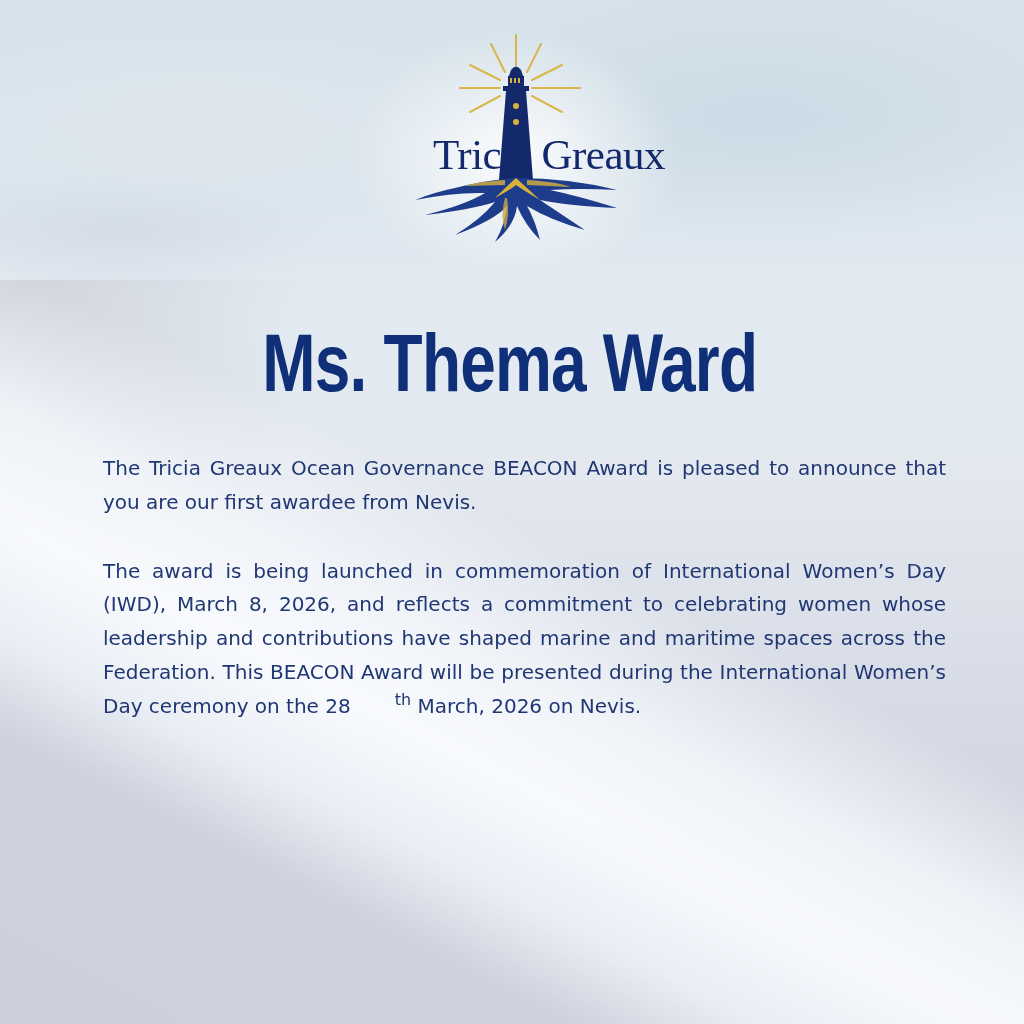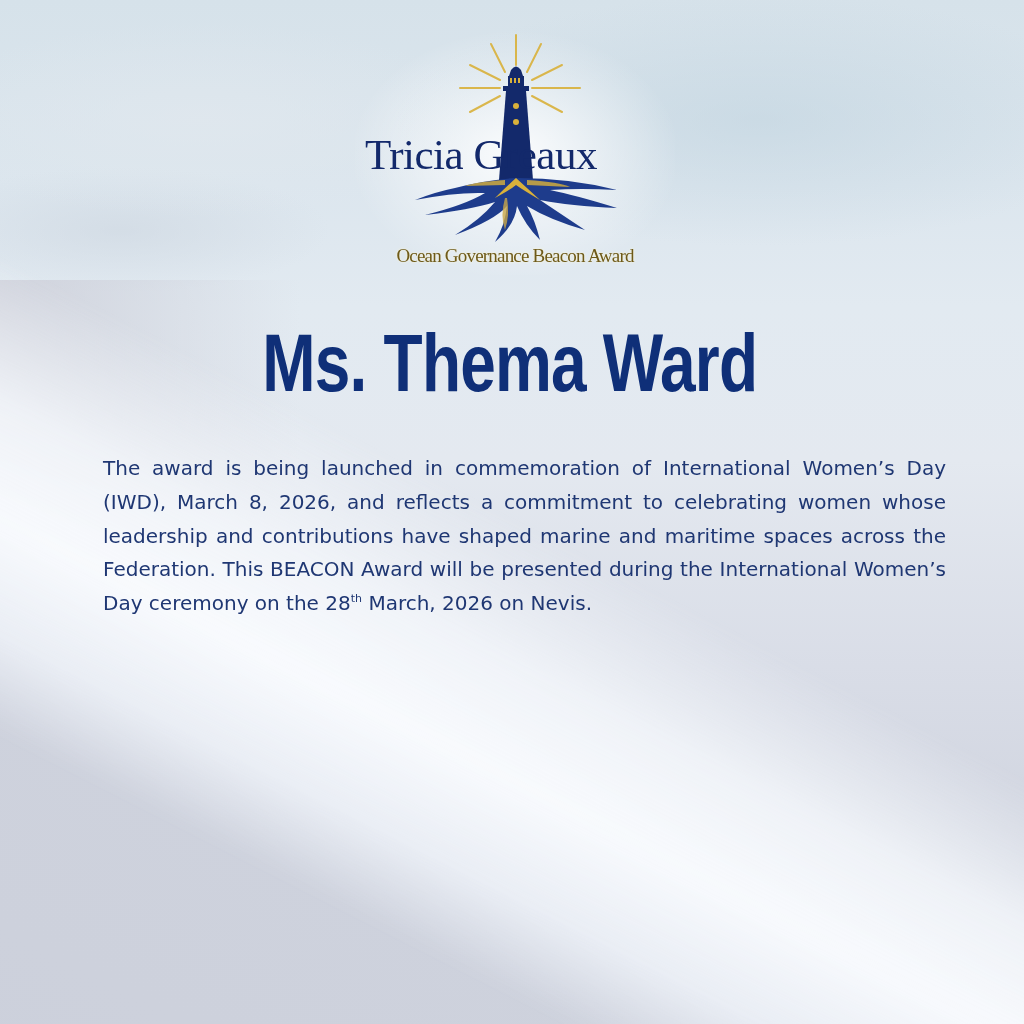--- a/index.html
+++ b/index.html
@@ -37,21 +37,21 @@
     .sand-left {
       position: absolute; left: 0; top: 280px; width: 300px; height: 744px;
       background: linear-gradient(90deg, rgba(206,208,218,0.9), rgba(206,208,218,0));
     }
 
     .logo {
       position: absolute; left: 355px; top: 30px; width: 320px; height: 245px;
     }
     .logo svg { position: absolute; left: 0; top: 0; }
     .logo-name {
-      position: absolute; left: 10px; top: 100px; width: 300px; text-align: left;
+      position: absolute; left: 10px; top: 100px; width: 300px; text-align: right;
       font-family: "Liberation Serif", serif; font-size: 43px; color: #13296b;
       letter-spacing: -0.5px; white-space: nowrap;
     }
     .logo-sub {
       position: absolute; left: 0; top: 215px; width: 320px; text-align: center;
       font-family: "Liberation Serif", serif; font-size: 19px; color: #6e5a18;
       letter-spacing: -0.8px; white-space: nowrap;
       text-shadow: 0 0 3px #fff5d0;
     }
 
@@ -62,21 +62,21 @@
       transform: scaleX(0.78); transform-origin: 502px 0;
       line-height: 90px;
     }
 
     .body-text {
       position: absolute; left: 103px; top: 452px; width: 843px;
       font-family: "DejaVu Sans", sans-serif; font-size: 20px; line-height: 33.8px;
       color: #1f3773; text-align: justify;
     }
     .body-text p { margin: 0 0 35px 0; }
-    .body-text sup { font-size: 11px; vertical-align: 8px; line-height: 0; }
+    .body-text sup { font-size: 16px; vertical-align: 8px; line-height: 0; margin-left: 44px; }
   </style>
 </head>
 <body>
 
 <div class="bg"></div>
 <div class="bg-sea"></div>
 <div class="sand-left"></div>
 <div class="sand"></div>
 <div class="foam"></div>
 
@@ -113,20 +113,20 @@
     <circle cx="161" cy="76" r="3" fill="#d9b13a"></circle>
     <circle cx="161" cy="92" r="3" fill="#d9b13a"></circle>
 
     <path d="M161 148 Q130 150 100 158 Q80 162 60 170 Q100 162 130 163 Q110 175 70 185 Q115 180 140 172 Q125 190 100 205 Q140 190 152 176 Q150 195 140 212 Q160 195 162 176 Q170 195 185 210 Q180 190 172 176 Q195 190 230 200 Q200 180 185 170 Q215 176 262 178 Q220 165 195 160 Q225 158 262 160 Q215 148 161 148 Z" fill="#1e3c8c"></path>
     <path d="M161 148 Q150 158 140 168 Q155 160 161 155 Q168 160 185 170 Q172 158 161 148 Z" fill="#d9b13a"></path>
     <path d="M150 150 Q120 152 110 156 L150 155 Z" fill="#d9b13a" opacity="0.8"></path>
     <path d="M172 150 Q205 152 215 157 L172 155 Z" fill="#d9b13a" opacity="0.8"></path>
     <path d="M150 168 Q145 185 150 200 Q155 185 152 168 Z" fill="#c8a64a" opacity="0.8"></path>
   </svg>
   <div class="logo-name">Tricia Greaux</div>
-  <div class="logo-sub">Ocean Governance Beacon Award</div>
 </div>
 
 <div class="name-title">Ms. Thema Ward</div>
 
 <div class="body-text">
+  <p>The Tricia Greaux Ocean Governance BEACON Award is pleased to announce that you are our first awardee from Nevis.</p>
   <p><span>The award is being launched in commemoration of International Women’s Day (IWD), March 8, 2026, and reflects a commitment to celebrating women whose leadership and contributions have shaped marine and maritime spaces across the Federation.  This  BEACON Award will be presented during the International Women’s Day ceremony on the 28</span><sup>th</sup><span> March, 2026 on Nevis.</span></p>
 </div>
 
 </body></html>

